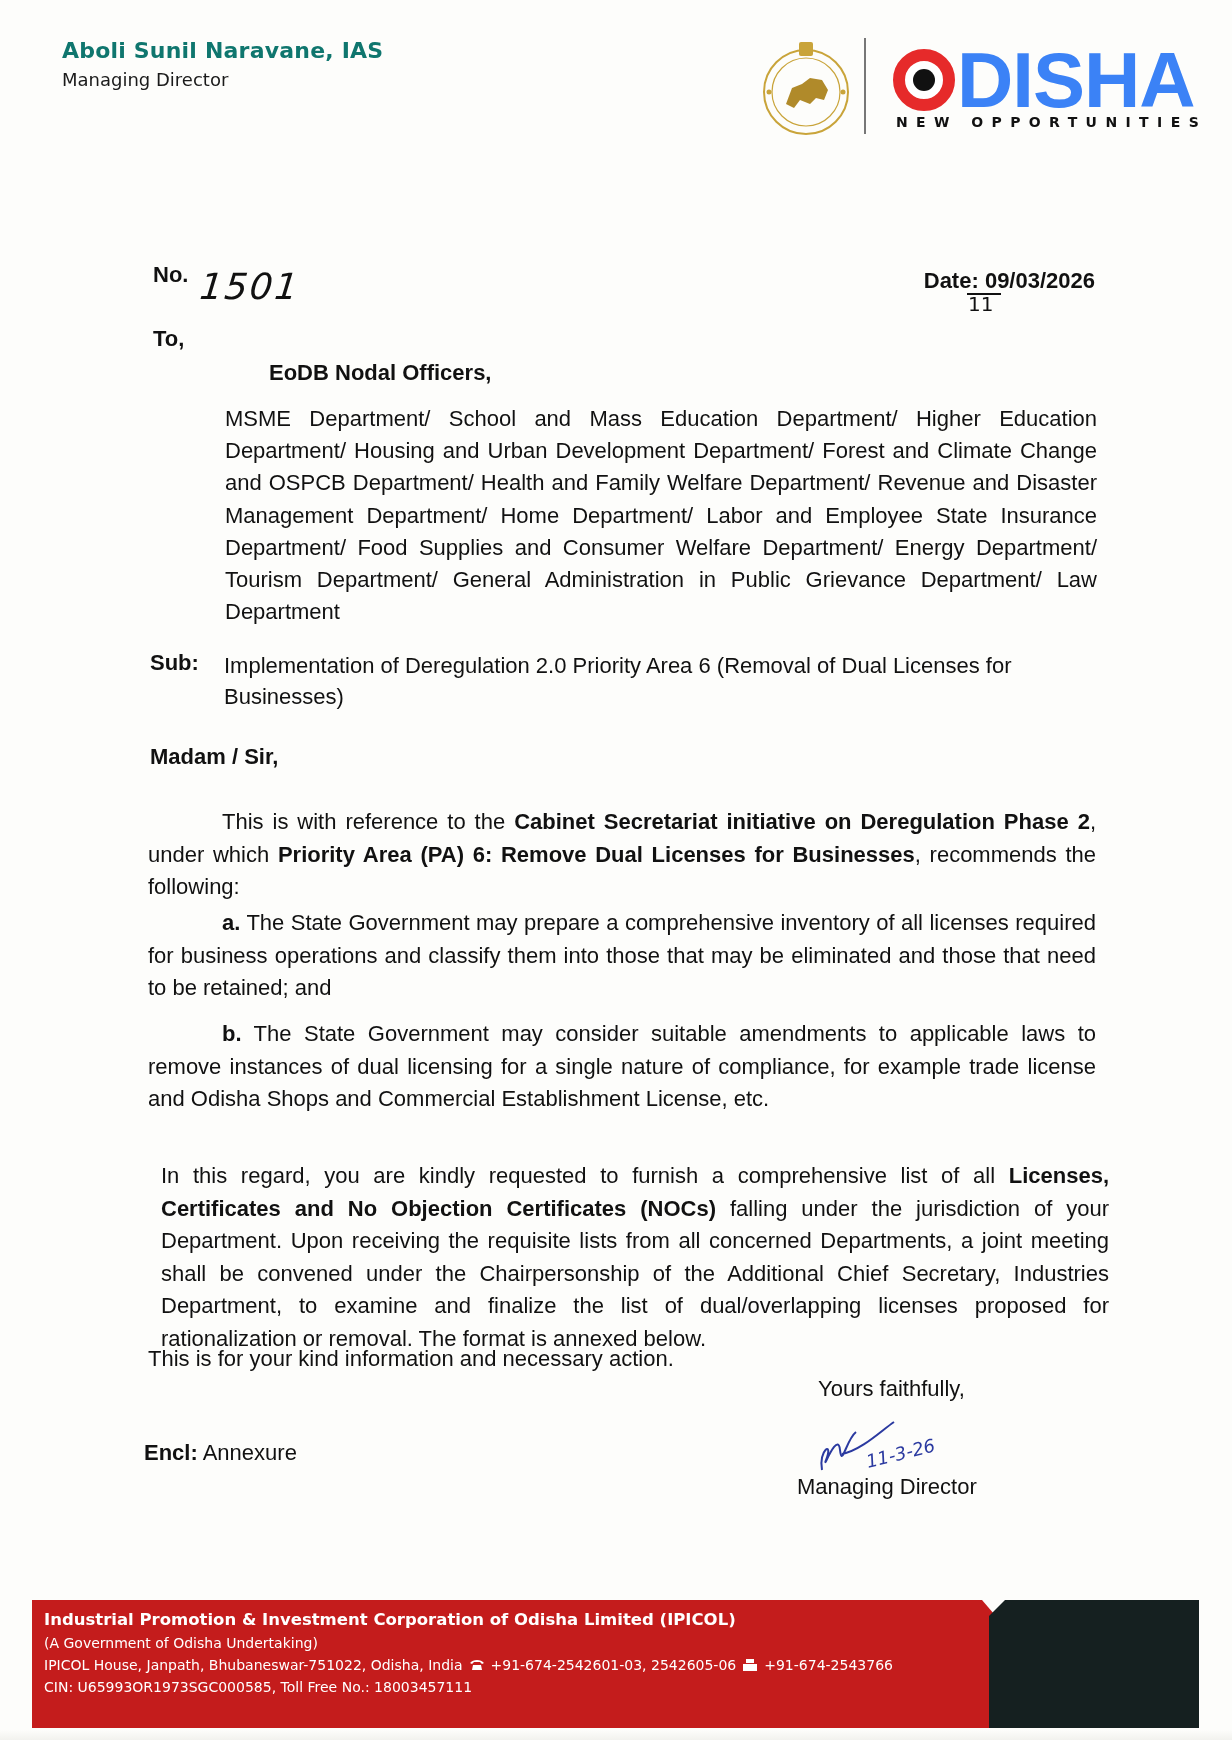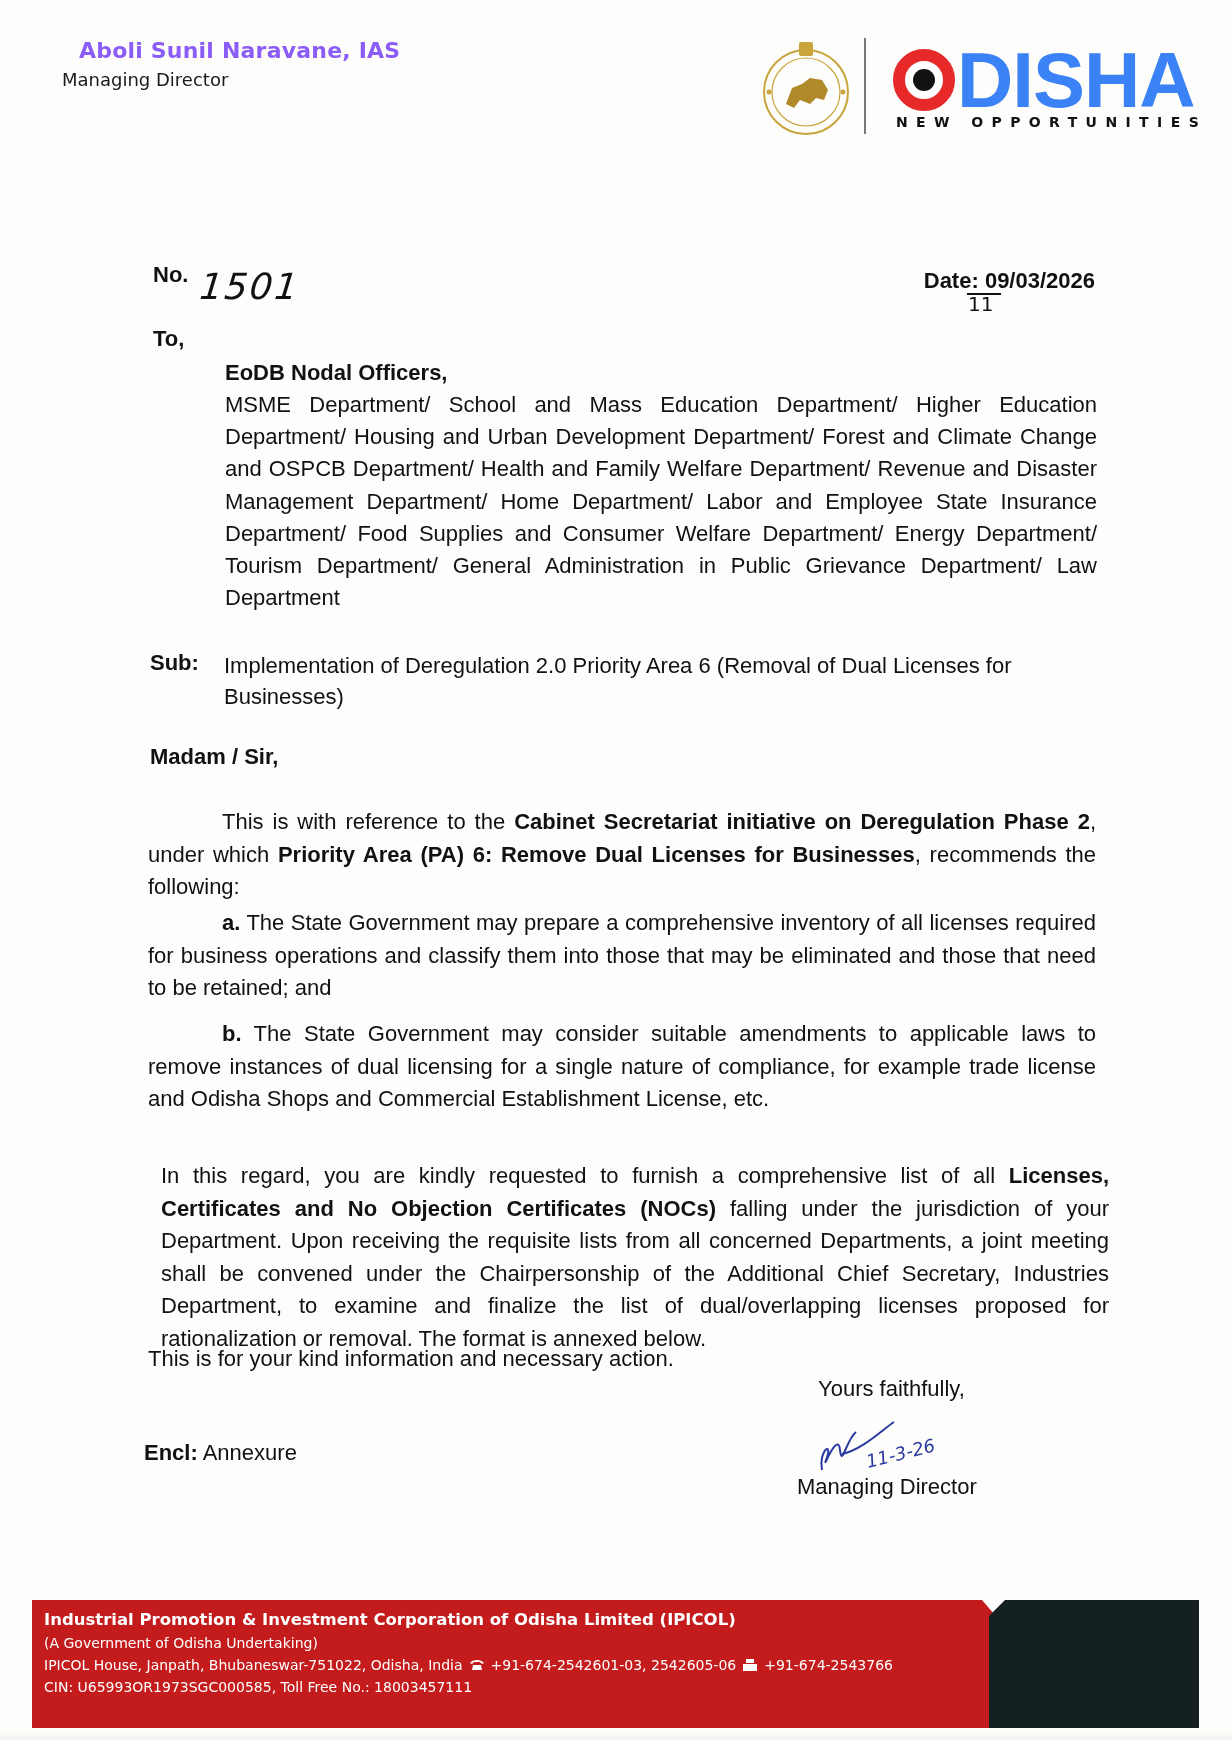--- a/index.html
+++ b/index.html
@@ -1,37 +1,37 @@
 <!DOCTYPE html>
 <html><head>
 <meta charset="utf-8">
 <style>
   html, body { margin:0; padding:0; }
   body { width:1232px; height:1740px; background:#fdfdfb; position:relative; overflow:hidden;
          font-family:"Liberation Sans", sans-serif; color:#111; }
   .abs { position:absolute; }
-  .hdr-name { left:62px; top:38px; font-family:"DejaVu Sans", sans-serif; font-weight:bold; font-size:22px; color:#8b5cf6; letter-spacing:0.2px;margin-left:17px; }
+  .hdr-name { left:62px; top:38px; font-family:"DejaVu Sans", sans-serif; font-weight:bold; font-size:22px; color:#0f766e; letter-spacing:0.2px; }
   .hdr-title { left:62px; top:69px; font-family:"DejaVu Sans", sans-serif; font-size:18px; color:#1a1a1a; }
   .emblem { left:752px; top:38px; width:108px; height:100px; }
   .logo-divider { left:864px; top:38px; width:2px; height:96px; background:#777; }
   .logo-word { left:893px; top:40px; font-family:"Liberation Sans", sans-serif; font-weight:bold; font-size:78px; line-height:80px; color:#3b82f6; letter-spacing:-1px; }
   .logo-o { display:inline-block; position:relative; width:62px; height:62px; border:12px solid #e62a2a; border-radius:50%; box-sizing:border-box; vertical-align:-4px; margin-right:2px; background:#fff; }
   .logo-o::after { content:""; position:absolute; left:8px; top:8px; width:22px; height:22px; border-radius:50%; background:#111; }
   .logo-tag { left:896px; top:114px; font-family:"DejaVu Sans", sans-serif; font-weight:bold; font-size:14px; letter-spacing:8.4px; color:#111; }
 
   .lbl-no { left:153px; top:262px; font-weight:bold; font-size:22px; }
   .hand-no { left:200px; top:266px; font-family:"DejaVu Sans", sans-serif; font-style:italic; font-size:36px; color:#111; letter-spacing:2px; transform:skewX(-6deg); }
   .date { right:137px; top:268px; font-weight:bold; font-size:22px; }
   .date-underline { left:967px; top:293px; width:34px; height:2px; background:#111; }
   .hand-date { left:968px; top:292px; font-family:"DejaVu Sans", sans-serif; font-size:20px; color:#111; }
 
   .to { left:153px; top:326px; font-weight:bold; font-size:22px; }
   .addr { left:225px; width:872px; font-size:22px; line-height:32.2px; text-align:justify; }
-  .addr-head { top:357px; font-weight:bold; }
-  .addr-body { top:389px; }
+  .addr-head { top:357px; font-weight:bold;margin-left:44px; }
+  .addr-body { top:403px; }
   .sub-lbl { left:150px; top:650px; font-weight:bold; font-size:22px; }
   .sub-txt { left:224px; top:650px; width:872px; font-size:22px; line-height:31px; }
   .salute { left:150px; top:744px; font-weight:bold; font-size:22px; }
   .para { left:148px; width:948px; font-size:22px; line-height:32.5px; text-align:justify; }
   .para .ind { display:inline-block; width:74px; }
   .p1 { top:792px;margin-top:14px; }
   .p2 { top:907px; }
   .p3 { top:1018px; }
   .p4 { top:1160px; line-height:32.5px;margin-left:13px; }
   .p5 { top:1343px; }

